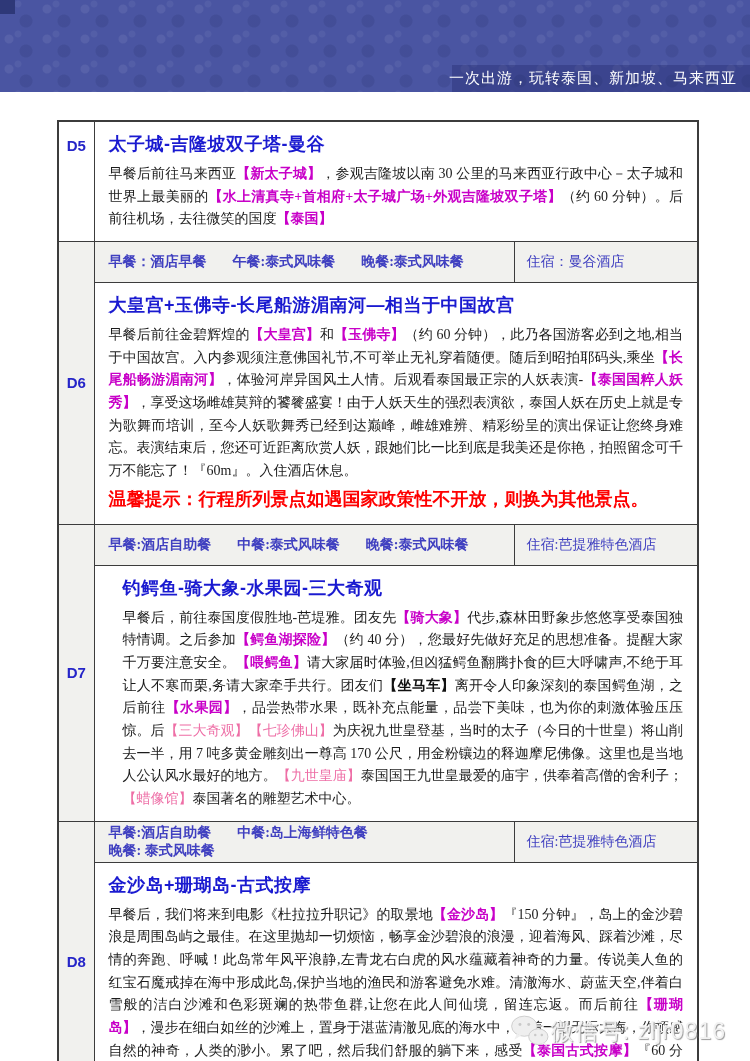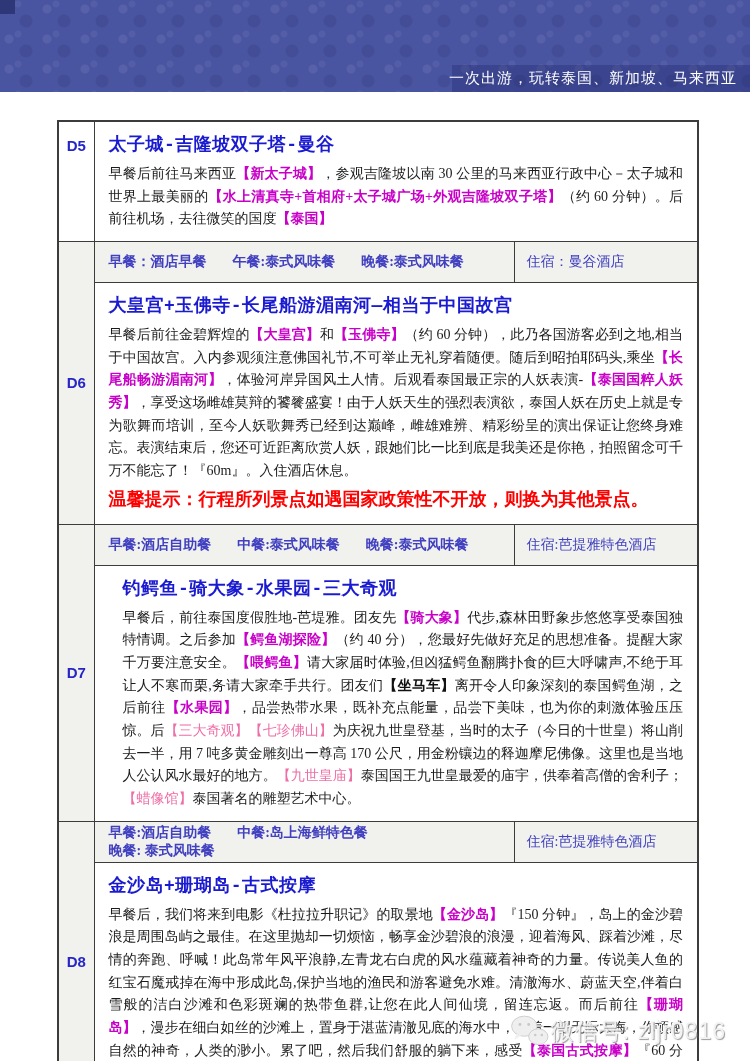--- a/index.html
+++ b/index.html
@@ -48,21 +48,21 @@
 
   td.day-cell {
     width:36px; text-align:center; vertical-align:middle;
     font-family:"Liberation Sans","DejaVu Sans",sans-serif;
     font-weight:bold; font-size:15px; color:#2525c8; background:#ffffff;
   }
   td.day-cell.day-top { vertical-align:top; padding-top:15px; }
 
   td.content-cell { padding:8px 14px 10px 14px; background:#ffffff; }
   .day-title {
-    font-family:Liberation Mono, monospace;
+    font-family:Liberation Sans, sans-serif;
     font-weight:bold; font-size:18px; color:#1a1ad0;
     margin:2px 0 7px 0; letter-spacing:0.5px;
   }
   .day-body {
     font-size:14px; line-height:1.62; color:#1b1b1b; text-align:justify;
   }
   .seg { white-space:pre-wrap;margin-top:32px; }
   .seg-hl   { color:#c800c8; font-weight:bold; }
   .seg-pink { color:#ee6ea6; }
   .seg-boldblack { color:#111111; font-weight:bold; }

